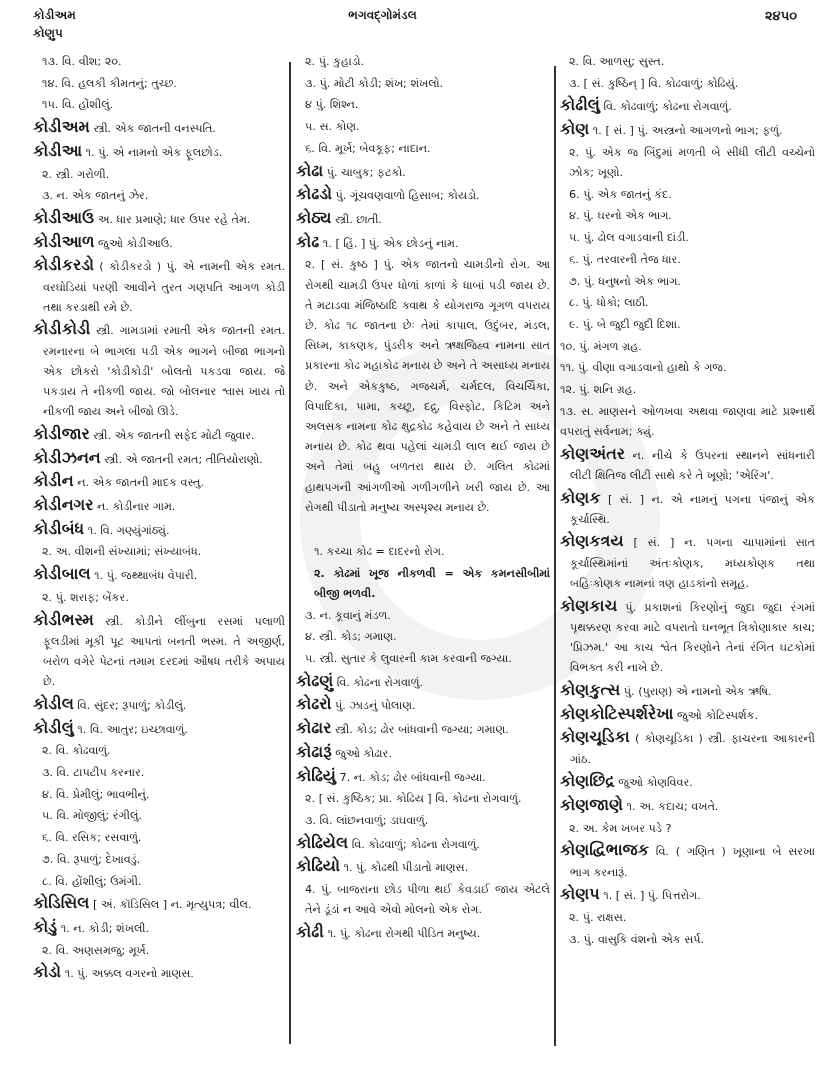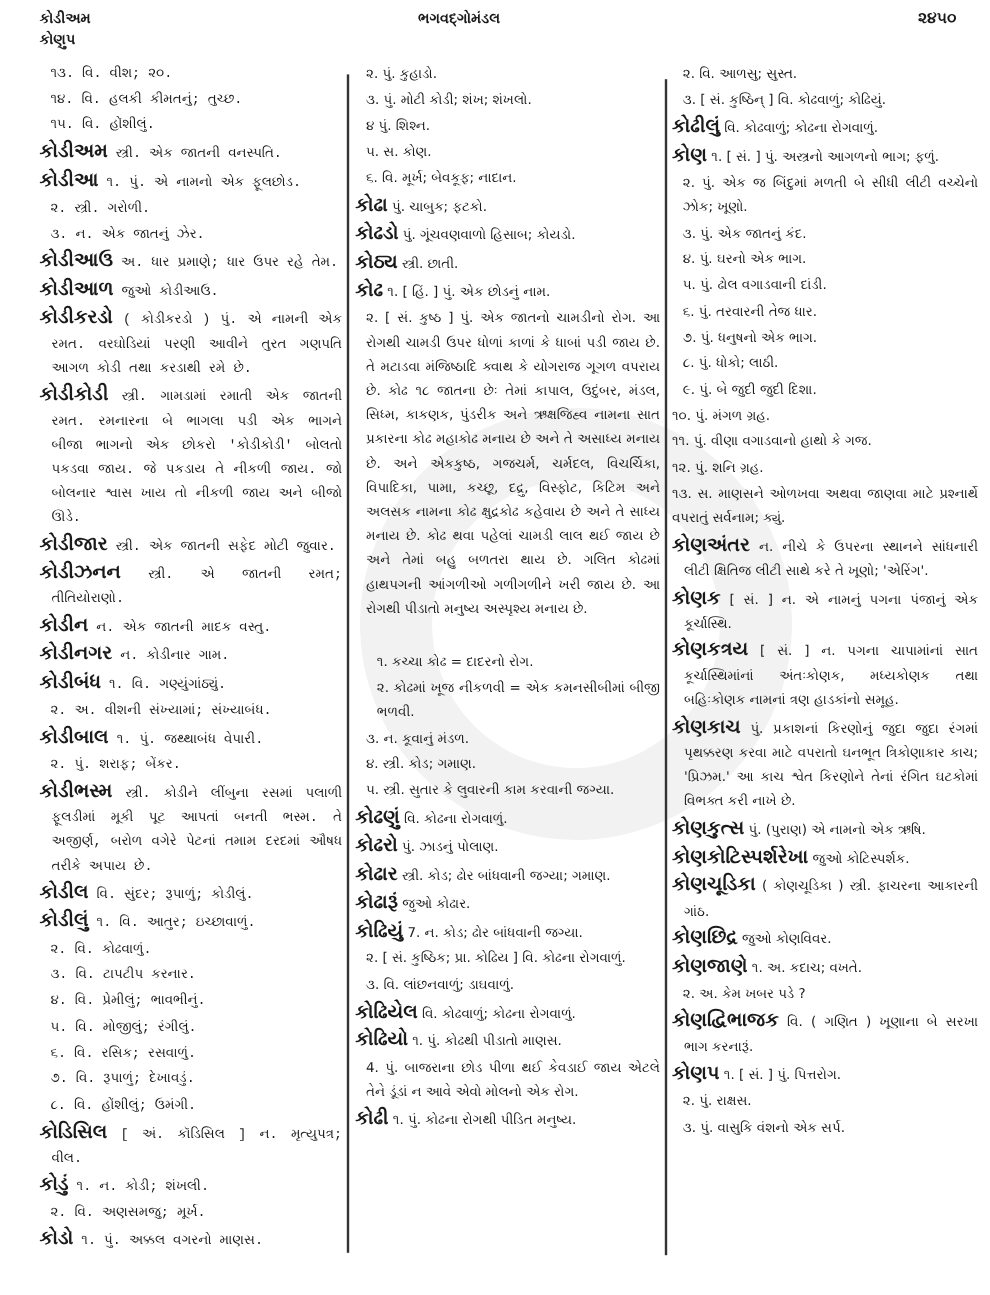--- a/index.html
+++ b/index.html
@@ -13,21 +13,21 @@
     border-radius: 50%; border: 60px solid #f2f2f2; box-sizing: border-box; z-index: 0;
   }
   .header { position: absolute; left: 0; top: 0; width: 825px; height: 50px; z-index: 1; }
   .guide { position: absolute; left: 33px; font-size: 12px; font-weight: bold; line-height: 14px; }
   .guide.first { top: 8px; }
   .guide.last { top: 26px; }
   .running-title { position: absolute; left: 0; width: 765px; top: 8px; text-align: center; font-size: 12px; font-weight: bold; }
   .page-number { position: absolute; right: 28px; top: 8px; font-size: 13px; font-weight: bold; }
   .columns { position: absolute; left: 0; top: 52px; width: 825px; height: 1027px; z-index: 1; }
   .col { position: absolute; top: 0; font-size: 11.2px; line-height: 20.2px; }
-  .col.c1 { left: 33px; width: 252px; font-family: Liberation Mono, monospace; }
+  .col.c1 { left: 33px; width: 252px; }
   .col.c2 { left: 296px; width: 254px; }
   .col.c3 { left: 560px; width: 255px; }
   .rule { position: absolute; width: 1.5px; background: #333; }
   .rule.r1 { left: 289px; top: 62px; height: 982px; }
   .rule.r2 { left: 554px; top: 66px; height: 980px; }
   .entry { text-align: justify; margin: 0 0 1.5px 0; }
   .entry .hw { font-weight: bold; font-size: 16px; }
   .entry.sub { padding-left: 9px; }
   .entry .rest { }
   .hang { padding-left: 10px; text-indent: -10px; }
@@ -88,21 +88,21 @@
       <div class="entry sub">૩. પું. મોટી કોડી; શંખ; શંખલો.</div>
       <div class="entry sub">૪ પું. શિશ્ન.</div>
       <div class="entry sub">૫. સ. કોણ.</div>
       <div class="entry sub">૬. વિ. મૂર્ખ; બેવકૂફ; નાદાન.</div>
       <div class="entry hang"><span class="hw">કોઢા</span><span class="rest"> પું. ચાબુક; ફટકો.</span></div>
       <div class="entry hang"><span class="hw">કોઢડો</span><span class="rest"> પું. ગૂંચવણવાળો હિસાબ; કોયડો.</span></div>
       <div class="entry hang"><span class="hw">કોઠ્ય</span><span class="rest"> સ્ત્રી. છાતી.</span></div>
       <div class="entry hang"><span class="hw">કોઢ</span><span class="rest"> ૧. [ હિં. ] પું. એક છોડનું નામ.</span></div>
       <div class="entry sub">૨. [ સં. કુષ્ઠ ] પું. એક જાતનો ચામડીનો રોગ. આ રોગથી ચામડી ઉપર ધોળાં કાળાં કે ધાબાં પડી જાય છે. તે મટાડવા મંજિષ્ઠાદિ ક્વાથ કે યોગરાજ ગૂગળ વપરાય છે. કોઢ ૧૮ જાતના છેઃ તેમાં કાપાલ, ઉદુંબર, મંડલ, સિધ્મ, કાકણક, પુંડરીક અને ઋક્ષજિહ્વ નામના સાત પ્રકારના કોઢ મહાકોઢ મનાય છે અને તે અસાધ્ય મનાય છે. અને એકકુષ્ઠ, ગજચર્મ, ચર્મદલ, વિચર્ચિકા, વિપાદિકા, પામા, કચ્છૂ, દદ્રુ, વિસ્ફોટ, કિટિમ અને અલસક નામના કોઢ ક્ષુદ્રકોઢ કહેવાય છે અને તે સાધ્ય મનાય છે. કોઢ થવા પહેલાં ચામડી લાલ થઈ જાય છે અને તેમાં બહુ બળતરા થાય છે. ગલિત કોઢમાં હાથપગની આંગળીઓ ગળીગળીને ખરી જાય છે. આ રોગથી પીડાતો મનુષ્ય અસ્પૃશ્ય મનાય છે.</div>
       <div class="entry" style="padding-left: 18px; margin-top: 24px;">૧. કચ્ચા કોઢ = દાદરનો રોગ.</div>
-      <div class="entry" style="padding-left: 18px;">૨. કોઢમાં ખૂજ નીકળવી = એક કમનસીબીમાં બીજી ભળવી.</div>
+      <div class="entry" style="padding-left: 18px; font-weight: bold;">૨. કોઢમાં ખૂજ નીકળવી = એક કમનસીબીમાં બીજી ભળવી.</div>
       <div class="entry sub">૩. ન. કૂવાનું મંડળ.</div>
       <div class="entry sub">૪. સ્ત્રી. કોડ; ગમાણ.</div>
       <div class="entry sub">૫. સ્ત્રી. સુતાર કે લુવારની કામ કરવાની જગ્યા.</div>
       <div class="entry hang"><span class="hw">કોઢણું</span><span class="rest"> વિ. કોઢના રોગવાળું.</span></div>
       <div class="entry hang"><span class="hw">કોઢરો</span><span class="rest"> પું. ઝાડનું પોલાણ.</span></div>
       <div class="entry hang"><span class="hw">કોઢાર</span><span class="rest"> સ્ત્રી. કોડ; ઢોર બાંધવાની જગ્યા; ગમાણ.</span></div>
       <div class="entry hang"><span class="hw">કોઢારૂં</span><span class="rest"> જુઓ કોઢાર.</span></div>
       <div class="entry hang"><span class="hw">કોઢિયું</span><span class="rest"> 7. ન. કોડ; ઢોર બાંધવાની જગ્યા.</span></div>
       <div class="entry sub">૨. [ સં. કુષ્ઠિક; પ્રા. કોઢિય ] વિ. કોઢના રોગવાળું.</div>
       <div class="entry sub">૩. વિ. લાંછનવાળું; ડાઘવાળું.</div>
@@ -110,21 +110,21 @@
       <div class="entry hang"><span class="hw">કોઢિયો</span><span class="rest"> ૧. પું. કોઢથી પીડાતો માણસ.</span></div>
       <div class="entry sub">4. પું. બાજરાના છોડ પીળા થઈ કેવડાઈ જાય એટલે તેને ડૂંડાં ન આવે એવો મોલનો એક રોગ.</div>
       <div class="entry hang"><span class="hw">કોઢી</span><span class="rest"> ૧. પું. કોઢના રોગથી પીડિત મનુષ્ય.</span></div>
     </div>
   <div class="col c3">
       <div class="entry sub">૨. વિ. આળસુ; સુસ્ત.</div>
       <div class="entry sub">૩. [ સં. કુષ્ઠિન્ ] વિ. કોઢવાળું; કોઢિયું.</div>
       <div class="entry hang"><span class="hw">કોઢીલું</span><span class="rest"> વિ. કોઢવાળું; કોઢના રોગવાળું.</span></div>
       <div class="entry hang"><span class="hw">કોણ</span><span class="rest"> ૧. [ સં. ] પું. અસ્ત્રનો આગળનો ભાગ; ફળું.</span></div>
       <div class="entry sub">૨. પું. એક જ બિંદુમાં મળતી બે સીધી લીટી વચ્ચેનો ઝોક; ખૂણો.</div>
-      <div class="entry sub">૩. પું. એક જાતનું કંદ.</div>
+      <div class="entry sub">6. પું. એક જાતનું કંદ.</div>
       <div class="entry sub">૪. પું. ઘરનો એક ભાગ.</div>
       <div class="entry sub">૫. પું. ઢોલ વગાડવાની દાંડી.</div>
       <div class="entry sub">૬. પું. તરવારની તેજ ધાર.</div>
       <div class="entry sub">૭. પું. ધનુષનો એક ભાગ.</div>
       <div class="entry sub">૮. પું. ધોકો; લાઠી.</div>
       <div class="entry sub">૯. પું. બે જુદી જુદી દિશા.</div>
       <div class="entry">૧૦. પું. મંગળ ગ્રહ.</div>
       <div class="entry">૧૧. પું. વીણા વગાડવાનો હાથો કે ગજ.</div>
       <div class="entry">૧૨. પું. શનિ ગ્રહ.</div>
       <div class="entry">૧૩. સ. માણસને ઓળખવા અથવા જાણવા માટે પ્રશ્નાર્થે વપરાતું સર્વનામ; ક્યું.</div>

